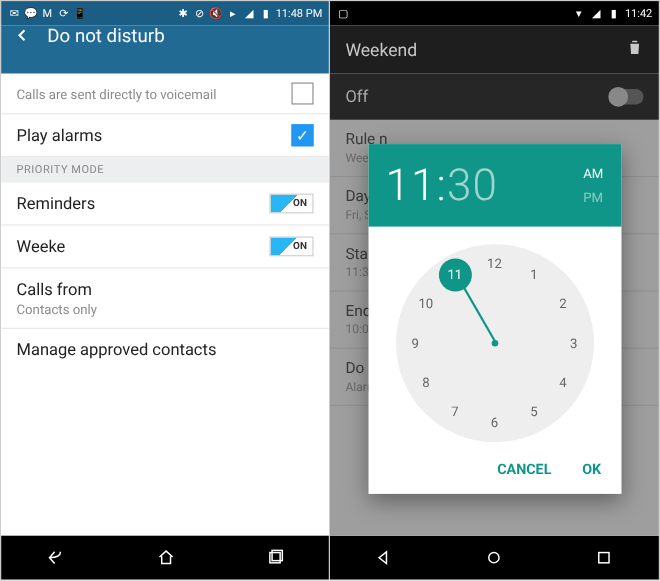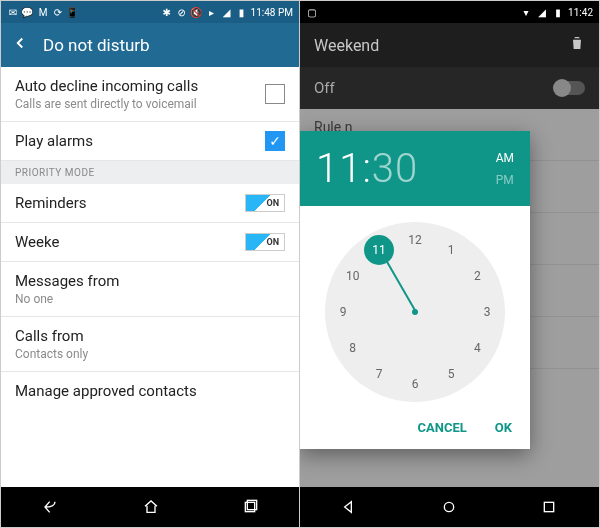--- a/index.html
+++ b/index.html
@@ -10,21 +10,21 @@
   .phone-right { background: #fafafa; }
 
   
   .statusbar { height: 22px; display: flex; align-items: center; justify-content: flex-end; padding: 0 6px; font-size: 10px; gap: 4px; }
   .statusbar-left { background: #1a5e85; color: #fff; justify-content: space-between; }
   .statusbar-left .sb-icons { display: flex; gap: 3px; align-items: center; }
   .sb-icon { width: 12px; height: 12px; display: inline-flex; align-items: center; justify-content: center; }
   .statusbar-right { background: #000; color: #fff; }
 
   
-  .header-left { background: #206a94; color: #fff; height: 44px; display: flex; align-items: center; padding: 0 10px; font-size: 17px; font-weight: 400; }
+  .header-left { background: #206a94; color: #fff; height: 44px; display: flex; align-items: flex-start; padding: 0 10px; font-size: 17px; font-weight: 400; }
   .chevron-back { margin-right: 14px; }
 
   
   .list-left { flex: 1; overflow-y: hidden; background: #fff; }
   .row { padding: 10px 14px; border-bottom: 1px solid #e6e6e6; position: relative; }
   .row .title { font-size: 15px; color: #222; }
   .row .subtitle { font-size: 12px; color: #8b8b8b; margin-top: 2px; }
   .row.with-control { padding-right: 50px; }
   .control-check { position: absolute; right: 14px; top: 50%; transform: translateY(-50%); width: 20px; height: 20px; border: 1.5px solid #888; }
   .control-check.checked { background: #2196f3; border-color: #2196f3; color: #fff; display: flex; align-items: center; justify-content: center; font-size: 14px; }
@@ -38,21 +38,21 @@
   
   .header-right { background: #1e1e1e; color: #c7c7c7; height: 44px; display: flex; align-items: center; justify-content: space-between; padding: 0 14px; font-size: 16px; text-align: center; }
   .off-row { background: #262626; color: #aaa; height: 42px; display: flex; align-items: center; justify-content: space-between; padding: 0 14px; font-size: 15px; }
   .switch-off { width: 30px; height: 14px; background: #555; border-radius: 7px; position: relative; }
   .switch-off::after { content:""; width: 18px; height: 18px; background: #888; border-radius: 50%; position: absolute; left: -2px; top: -2px; }
 
   .bg-list { background: #e2e2e2; flex: 1; position: relative; }
   .bg-row { padding: 10px 14px; border-bottom: 1px solid #d0d0d0; }
   .bg-row .title { font-size: 14px; color: #555; }
   .bg-row .subtitle { font-size: 11px; color: #999; margin-top: 2px; }
-  .overlay { position: absolute; inset: 0; background: rgba(0,0,0,0.3); display: flex; align-items: flex-start; justify-content: flex-start; padding-top: 22px; }
+  .overlay { position: absolute; inset: 0; background: rgba(0,0,0,0.3); display: flex; align-items: flex-start; justify-content: center; padding-top: 22px; }
 
   
   .dialog { width: 230px; background: #fff; box-shadow: 0 6px 20px rgba(0,0,0,0.4); }
   .dialog-time { background: #0f9688; color: #fff; padding: 14px 16px; display: flex; align-items: center; justify-content: space-between; }
   .time-big { font-size: 40px; font-weight: 300; letter-spacing: 1px; }
   .time-big .dim { opacity: 0.6; }
   .ampm { display: flex; flex-direction: column; font-size: 12px; gap: 8px; margin-left: 33px; }
   .ampm .dim { opacity: 0.5; }
 
   .clock-face { width: 180px; height: 180px; border-radius: 50%; background: #eeeeee; margin: 16px auto 8px; position: relative; }
@@ -91,40 +91,35 @@
       <span class="chevron-back">
         <svg width="18" height="18" viewBox="0 0 24 24" fill="none" stroke="#fff" stroke-width="2.5">
             <polyline points="15 18 9 12 15 6"></polyline>
           </svg>
       </span>
       <span>Do not disturb</span>
     </div>
 
     <div class="list-left">
       <div class="row with-control">
-        <div class="title">Auto decline incoming calls</div>
         <div class="subtitle">Calls are sent directly to voicemail</div>
         <div class="control-check"></div>
       </div>
       <div class="row with-control">
         <div class="title">Play alarms</div>
         <div class="control-check checked">✓</div>
       </div>
       <div class="section-header">PRIORITY MODE</div>
       <div class="row with-control">
         <div class="title">Reminders</div>
         <div class="control-toggle">ON</div>
       </div>
       <div class="row with-control">
         <div class="title">Weeke</div>
         <div class="control-toggle">ON</div>
-      </div>
-      <div class="row">
-        <div class="title">Messages from</div>
-        <div class="subtitle">No one</div>
       </div>
       <div class="row">
         <div class="title">Calls from</div>
         <div class="subtitle">Contacts only</div>
       </div>
       <div class="row" style="border-bottom:none">
         <div class="title">Manage approved contacts</div>
       </div>
     </div>
 

